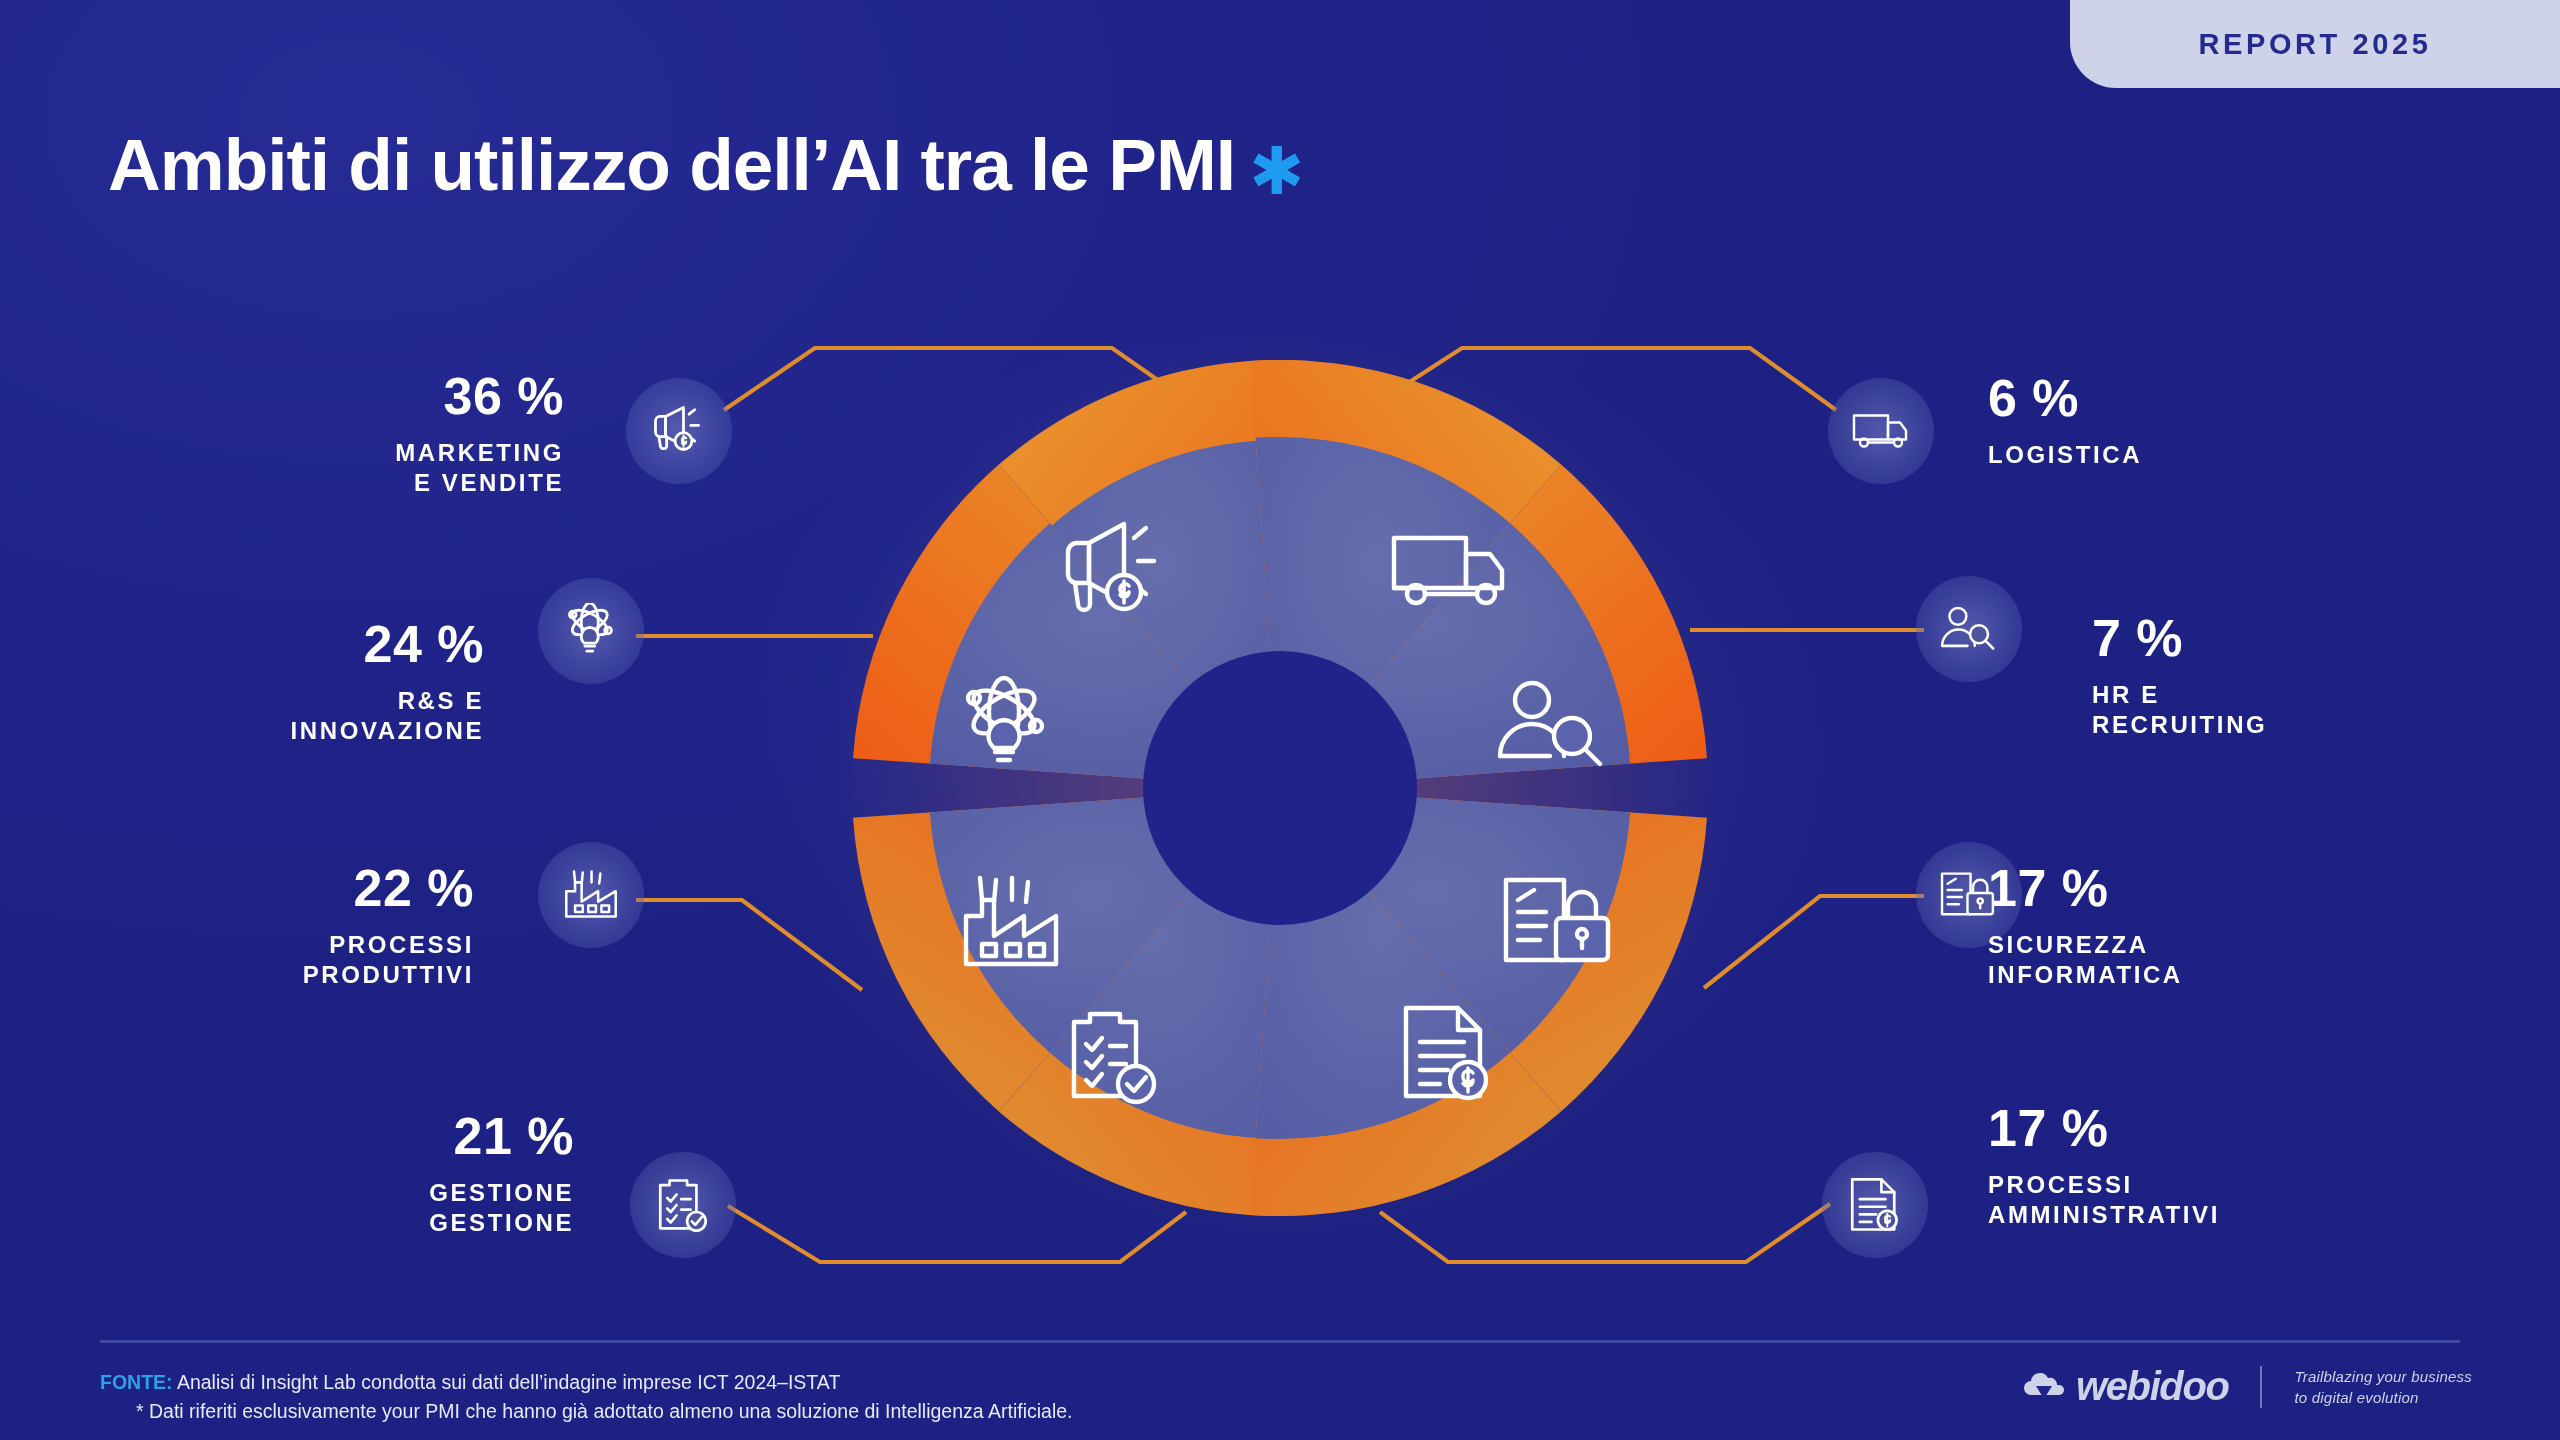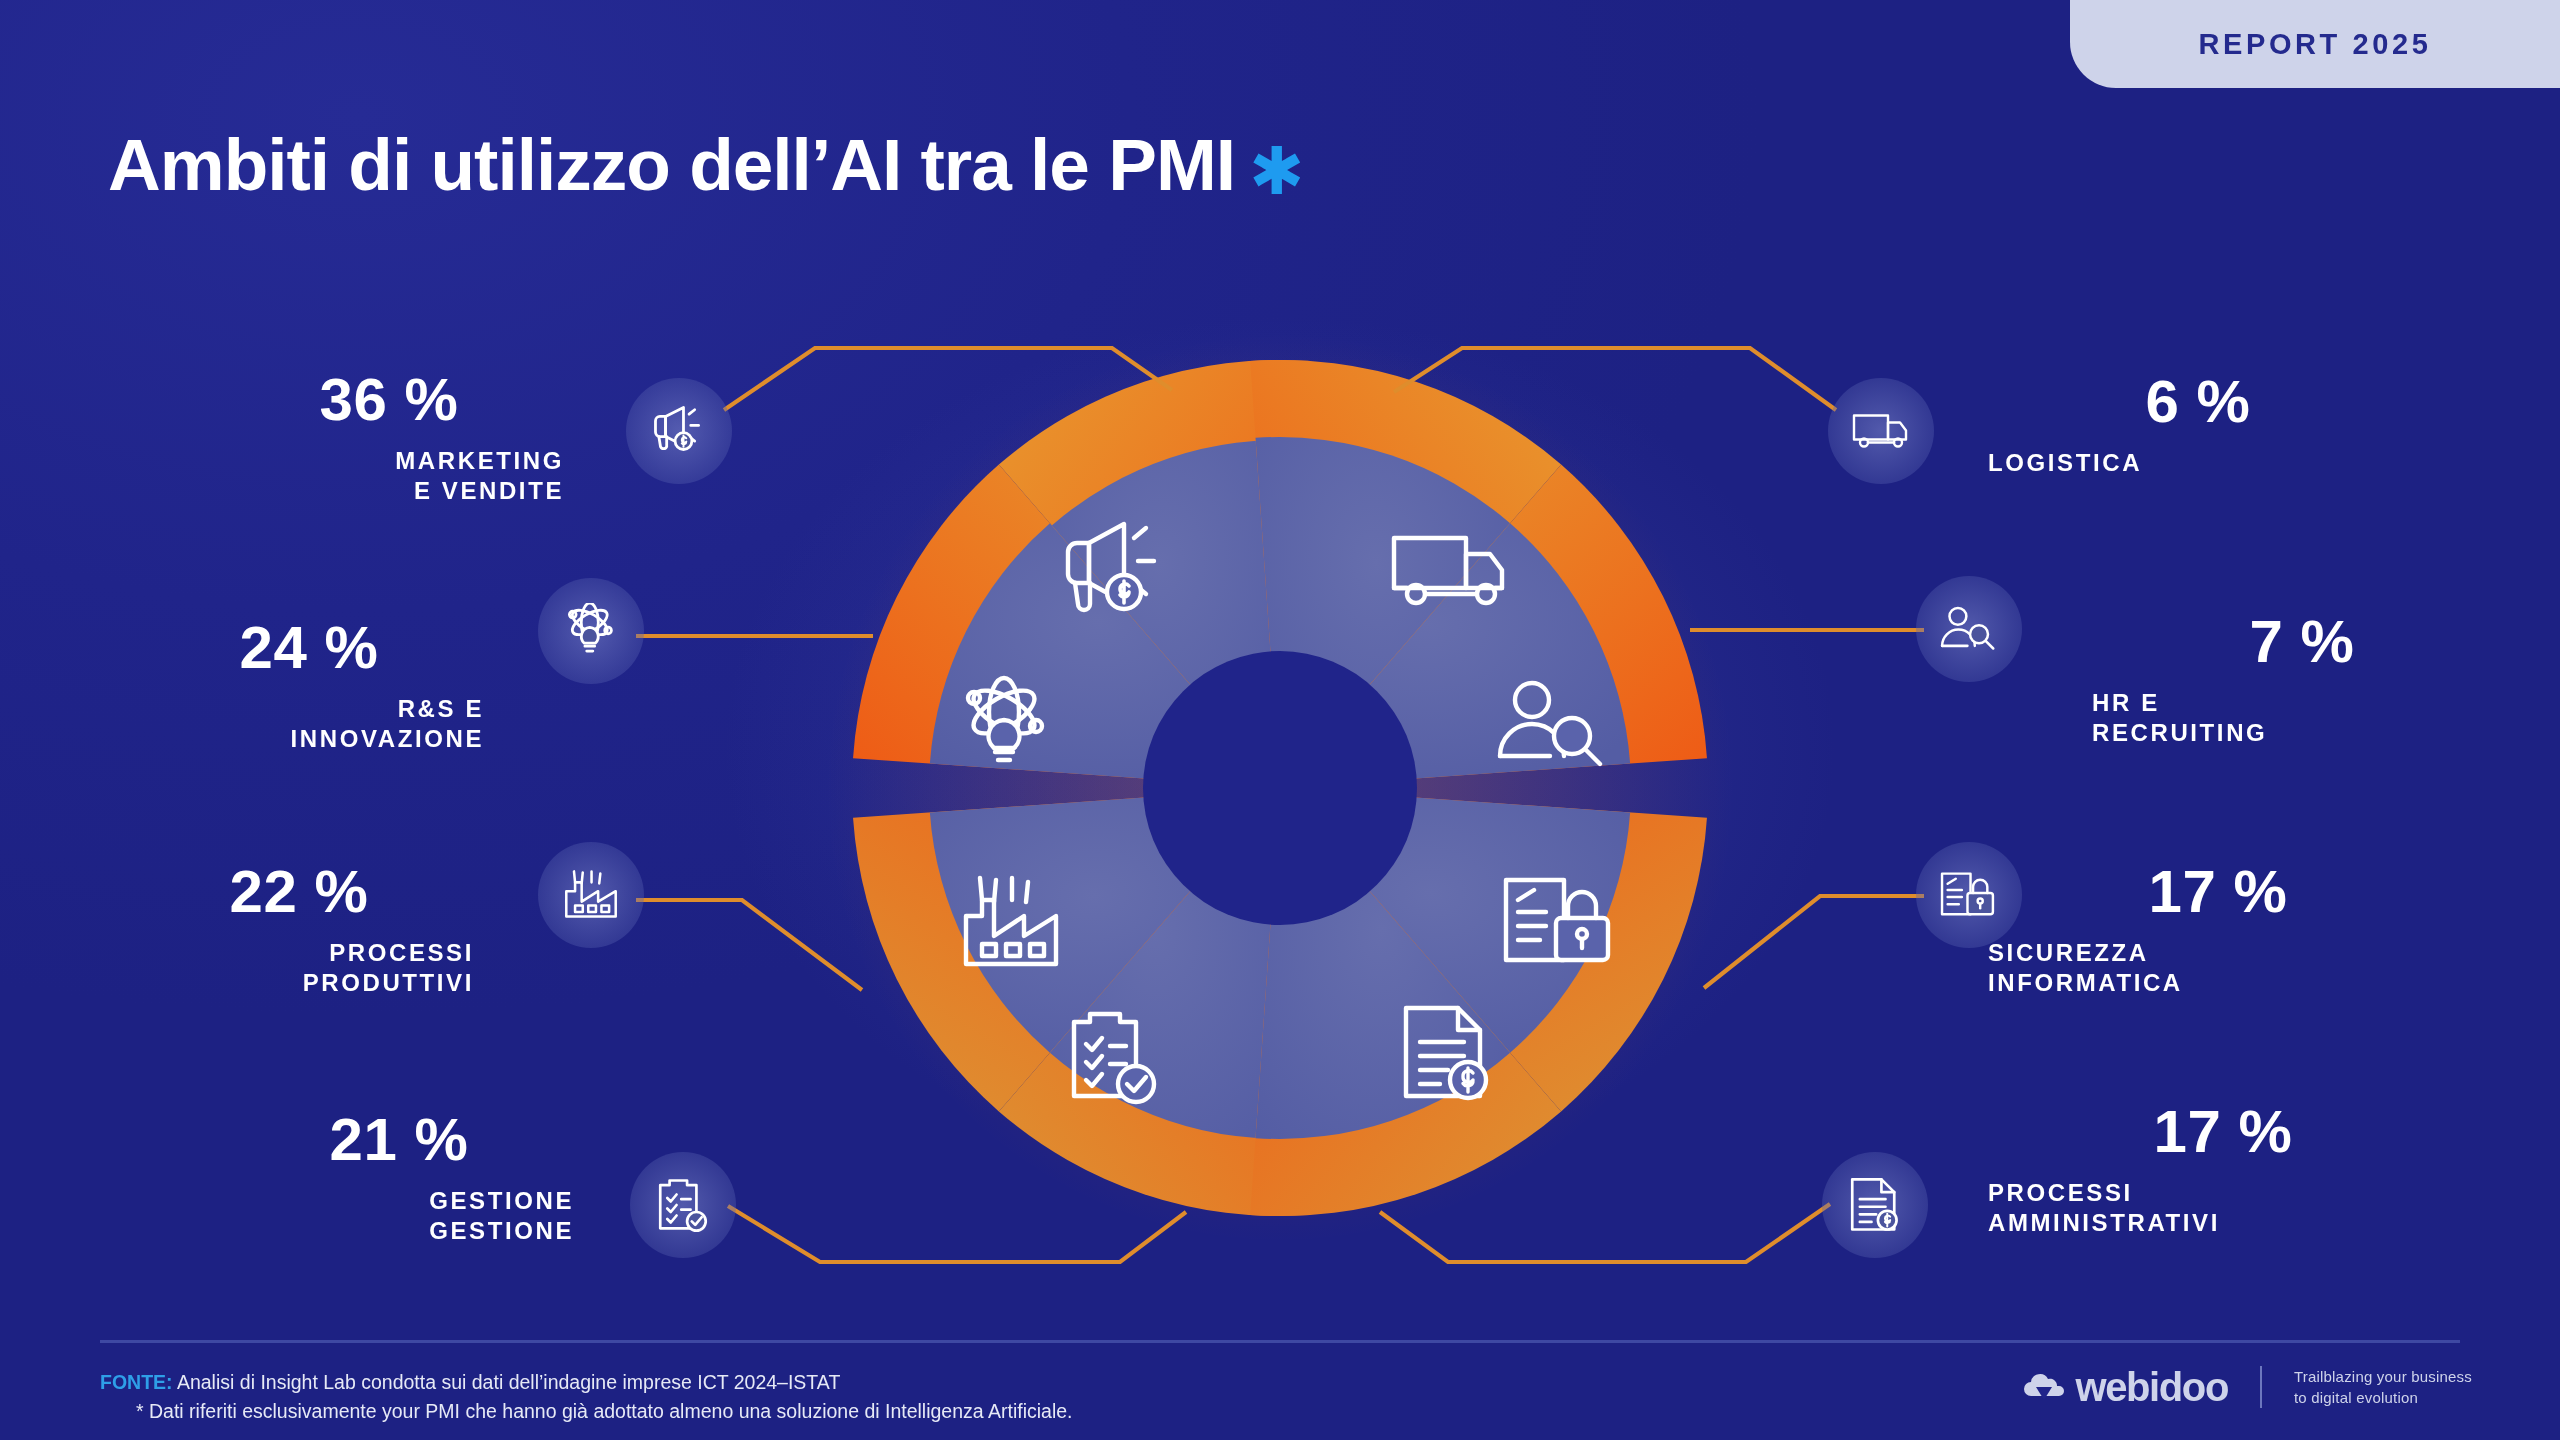--- a/index.html
+++ b/index.html
@@ -55,34 +55,34 @@
   }
   .node .inner{
     position:absolute;inset:0;border-radius:50%;
     background:radial-gradient(circle at 40% 35%, #5a63ab 0%, #474f99 60%, #3b4490 100%);
     z-index:-1;
   }
   .node svg{position:relative;z-index:1;}
 
   
   .stat{position:absolute;color:#fff;line-height:1;}
-  .stat .pct{font-size:60px;font-weight:bold;letter-spacing:.5px;display:block;margin-bottom:13px;text-align:center;}
+  .stat .pct{font-size:52px;font-weight:bold;letter-spacing:.5px;display:block;margin-bottom:13px;}
   .stat .lbl{font-size:24px;font-weight:bold;letter-spacing:2.6px;line-height:1.26;display:block;margin-top:16px;}
   .stat.r{text-align:right;}
   .stat.l{text-align:left;}
 
   
   .divider{position:absolute;left:100px;top:1340px;width:2360px;height:3px;
     background:#4a55ae;opacity:.75;}
   .fonte{position:absolute;left:100px;top:1368px;color:#e6e9f6;font-size:19.5px;line-height:1.5;}
   .fonte b{color:#2e9fe8;font-weight:bold;}
   .fonte .ln2{display:block;padding-left:36px;}
   .fonte .ln2 .a{color:#e6e9f6;}
 
-  .logo{position:absolute;right:88px;top:1366px;display:flex;align-items:center;gap:32px;}
+  .logo{position:absolute;right:88px;top:1366px;display:flex;align-items:flex-start;gap:32px;font-style:italic;}
   .logo .mark{display:flex;align-items:center;gap:9px;}
   .logo .wtxt{color:#ced3ea;font-size:40px;font-weight:bold;letter-spacing:-1.4px;line-height:1;}
   .logo .bar{width:2px;height:42px;background:#6c77bd;}
   .logo .tag{color:#ced3ea;font-size:15px;line-height:1.42;letter-spacing:.2px;}
 </style>
 </head>
 <body>
 
 <div class="stage">
 

